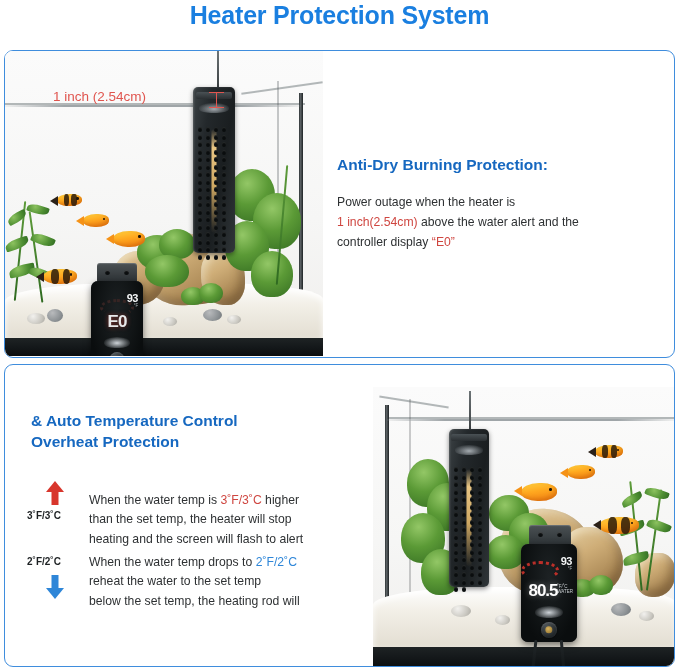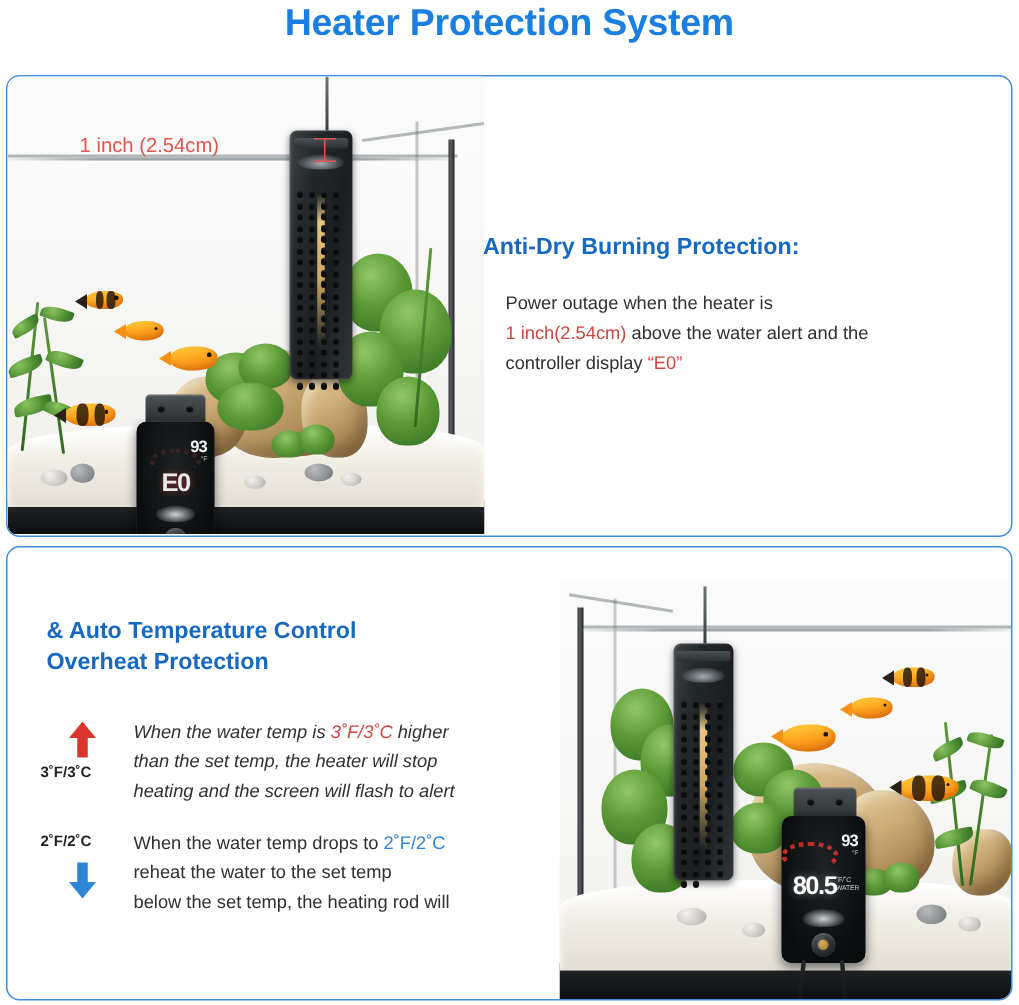--- a/index.html
+++ b/index.html
@@ -457,21 +457,21 @@
           
         </div>
       </div>
 
       <div class="measure-label" style="left:48px; top:38px;">1 inch (2.54cm)</div>
       <div class="measure-cap" style="left:204px; top:41px; width:15px;"></div>
       <div class="measure-vline" style="left:211px; top:41px; height:16px;"></div>
       <div class="measure-cap" style="left:204px; top:56px; width:15px;"></div>
     </div>
 
-    <div class="h2" style="left:317px; top:104px;">Anti-Dry Burning Protection:</div>
+    <div class="h2" style="left:332px; top:104px;">Anti-Dry Burning Protection:</div>
     <div class="body-text" style="left:332px; top:142px; width:320px;">
       <div>Power outage when the heater is</div>
       <div>
         <span class="red">1 inch(2.54cm)</span><span> above the water alert and the</span>
       </div>
       <div>
         <span>controller display </span><span class="red">“E0”</span>
       </div>
     </div>
   </div>
@@ -481,21 +481,21 @@
     <div class="h2" style="left:26px; top:46px;">
       <div>&amp; Auto Temperature Control</div>
       <div>Overheat Protection</div>
     </div>
 
     <div class="arrow up" style="left:40px; top:116px; width:20px; height:24px;">
       <div class="head"></div>
       <div class="shaft"></div>
     </div>
     <div class="arrow-label" style="left:22px; top:145px;">3˚F/3˚C</div>
-    <div class="bullet-text" style="left:84px; top:114px; width:280px;font-style:italic;">
+    <div class="bullet-text" style="left:84px; top:126px; width:280px;">
       <div>
         <span>When the water temp is </span><span class="red">3˚F/3˚C</span><span> higher</span>
       </div>
       <div>than the set temp, the heater will stop</div>
       <div>heating and the screen will flash to alert</div>
     </div>
 
     <div class="arrow-label" style="left:22px; top:191px;">2˚F/2˚C</div>
     <div class="arrow down" style="left:40px; top:210px; width:20px; height:24px;">
       <div class="shaft"></div>

